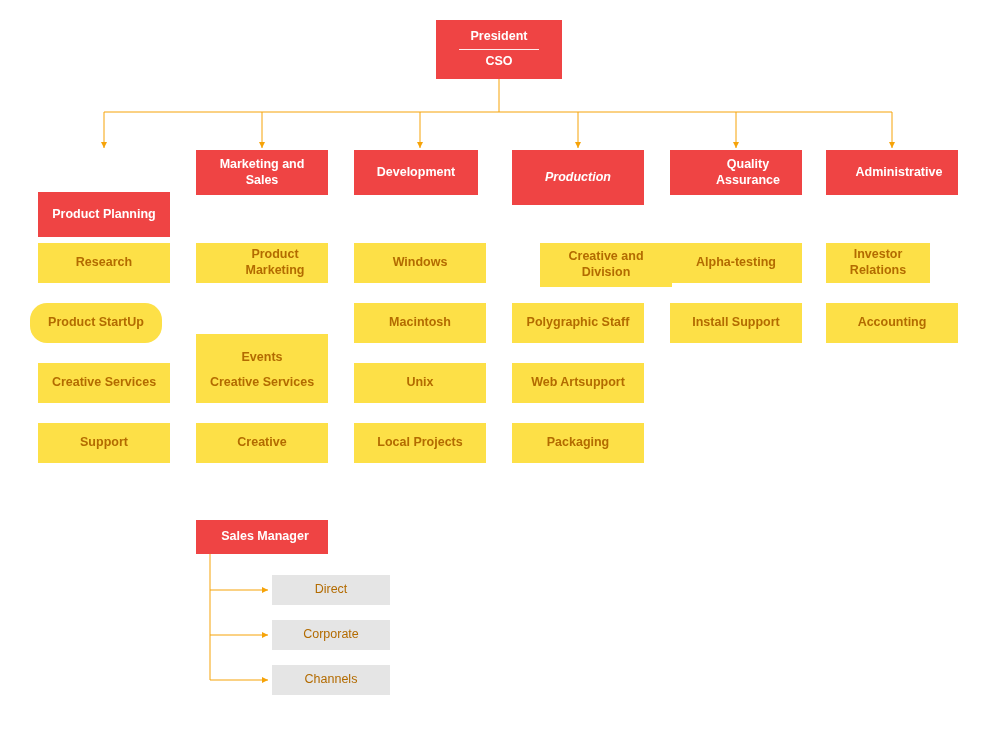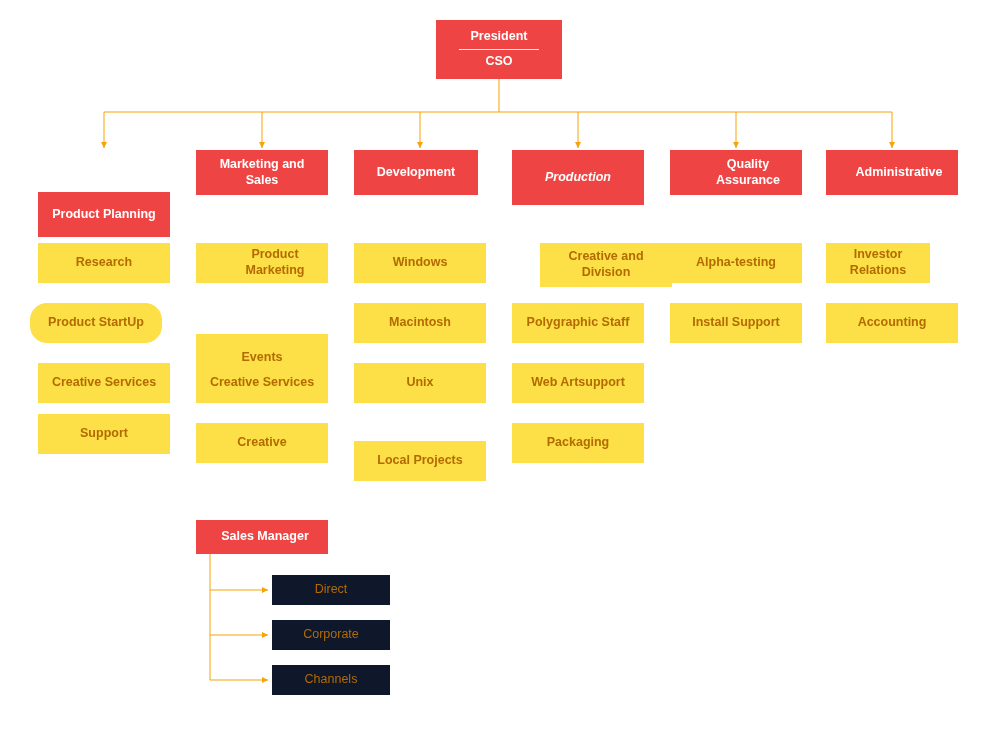--- a/index.html
+++ b/index.html
@@ -25,21 +25,21 @@
     background: #ef4444;
     color: #fff;
     font-weight: 600;
   }
   .mid-box {
     background: #fde047;
     color: #b36b00;
     font-weight: 700;
   }
   .light-box {
-    background: #0f172a;
+    background: #e5e5e5;
     color: #b36b00;
     font-weight: 500;
   }
   .president-divider {
     width: 70%;
     height: 0;
     border-top: 1px solid rgba(255,255,255,0.9);
     margin: 4px 0;
   }
   
@@ -105,21 +105,21 @@
 
 <div class="box mid-box" style="left:38px; top:243px; width:132px; height:40px;">
     <span>Research</span>
   </div>
 <div class="box mid-box" style="left:30px; top:303px; width:132px; height:40px;border-radius:17px;">
     <span>Product StartUp</span>
   </div>
 <div class="box mid-box" style="left:38px; top:363px; width:132px; height:40px;">
     <span>Creative Services</span>
   </div>
-<div class="box mid-box" style="left:38px; top:414px; width:132px; height:40px;">
+<div class="box mid-box" style="left:38px; top:423px; width:132px; height:40px;">
     <span>Support</span>
   </div>
 
 <div class="box mid-box" style="left:196px; top:243px; width:132px; height:40px;padding-left:32px;">
     <span>Product Marketing</span>
   </div>
 <div class="box mid-box" style="left:196px; top:303px; width:132px; height:48px;margin-top:31px;">
     <span>Events</span>
   </div>
 <div class="box mid-box" style="left:196px; top:363px; width:132px; height:40px;">
@@ -131,21 +131,21 @@
 
 <div class="box mid-box" style="left:354px; top:243px; width:132px; height:40px;">
     <span>Windows</span>
   </div>
 <div class="box mid-box" style="left:354px; top:303px; width:132px; height:40px;">
     <span>Macintosh</span>
   </div>
 <div class="box mid-box" style="left:354px; top:363px; width:132px; height:40px;">
     <span>Unix</span>
   </div>
-<div class="box mid-box" style="left:354px; top:423px; width:132px; height:40px;margin-top:18px;">
+<div class="box mid-box" style="left:354px; top:423px; width:132px; height:40px;">
     <span>Local Projects</span>
   </div>
 
 <div class="box mid-box" style="left:540px; top:243px; width:132px; height:44px;">
     <span>Creative and Division</span>
   </div>
 <div class="box mid-box" style="left:512px; top:303px; width:132px; height:40px;">
     <span>Polygraphic Staff</span>
   </div>
 <div class="box mid-box" style="left:512px; top:363px; width:132px; height:40px;">

